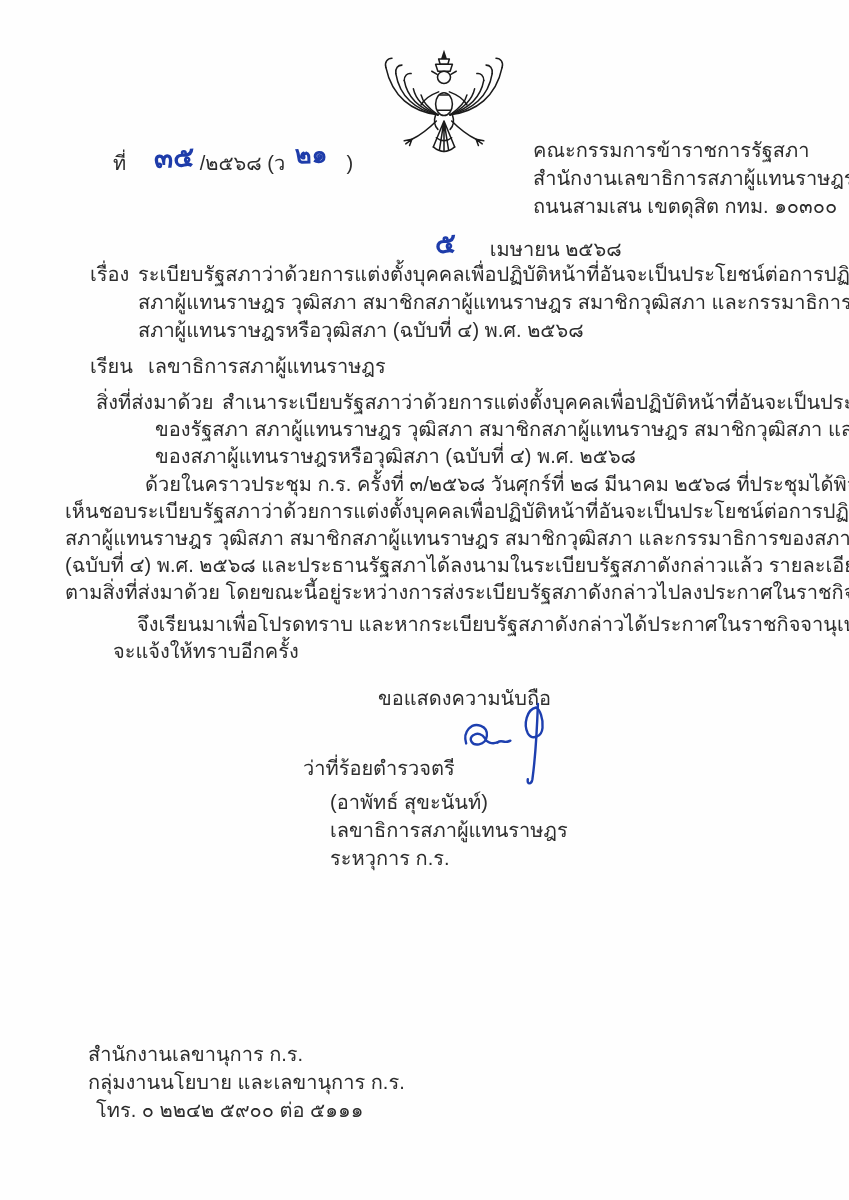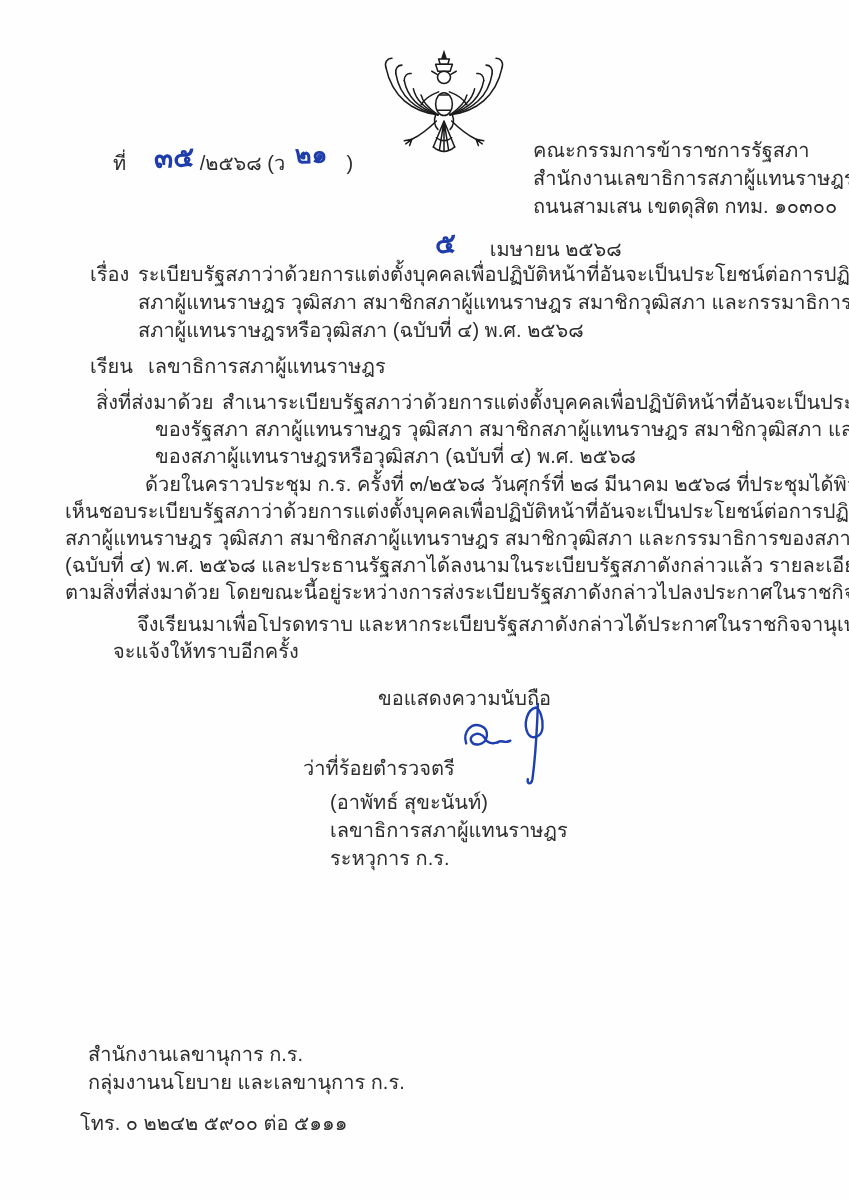--- a/index.html
+++ b/index.html
@@ -109,15 +109,15 @@
     <path d="M84 6 C74 8 70 24 75 34 C80 42 90 38 91 28 C92 18 88 8 84 6"></path>
     <path d="M86 2 C85 30 83 62 80 84 C79 90 74 90 75 84"></path>
   </svg>
 
   <div class="ln center" style="left:330px;top:786px;width:250px;">(อาพัทธ์ สุขะนันท์)</div>
   <div class="ln center" style="left:330px;top:814px;width:250px;">เลขาธิการสภาผู้แทนราษฎร</div>
   <div class="ln center" style="left:330px;top:842px;width:250px;">ระหวุการ ก.ร.</div>
 
   <div class="ln" style="left:88px;top:1066px;">กลุ่มงานนโยบาย และเลขานุการ ก.ร.</div>
   <div class="ln" style="left:88px;top:1038px;">สำนักงานเลขานุการ ก.ร.</div>
-  <div class="ln" style="left:80px;top:1094px;margin-top:13px;">โทร. ๐ ๒๒๔๒ ๕๙๐๐ ต่อ ๕๑๑๑</div>
+  <div class="ln" style="left:96px;top:1094px;">โทร. ๐ ๒๒๔๒ ๕๙๐๐ ต่อ ๕๑๑๑</div>
 
 </div>
 
 </body></html>

